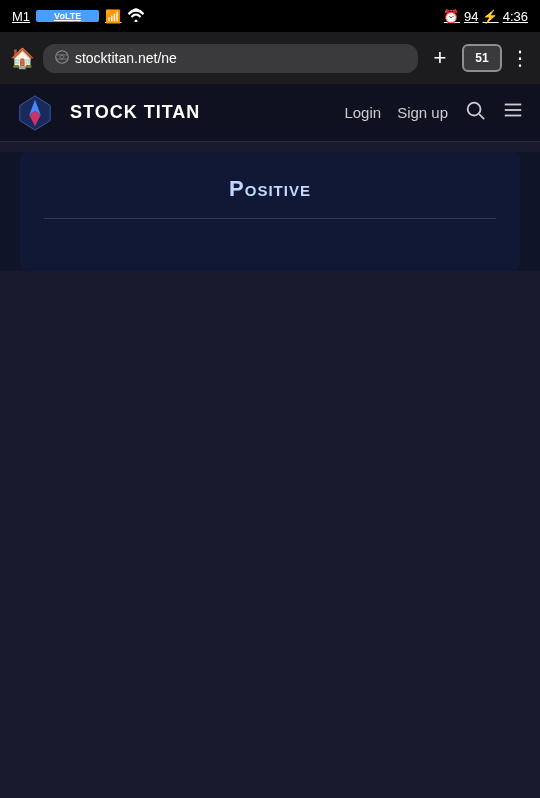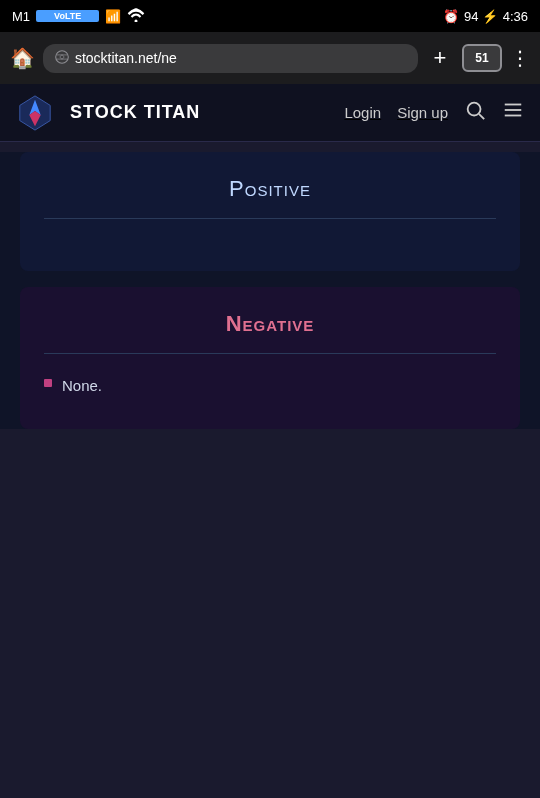--- a/index.html
+++ b/index.html
@@ -17,20 +17,21 @@
     .status-bar {
       background: #000;
       color: #fff;
       display: flex;
       justify-content: space-between;
       align-items: center;
       padding: 4px 12px;
       height: 32px;
       font-size: 13px;
       font-weight: 500;
+      text-decoration: underline;
     }
     .status-left {
       display: flex;
       align-items: center;
       gap: 6px;
     }
     .status-right {
       display: flex;
       align-items: center;
       gap: 4px;
@@ -124,21 +125,20 @@
     .logo-text {
       color: #fff;
       font-size: 18px;
       font-weight: 700;
       letter-spacing: 1px;
     }
     .header-nav {
       display: flex;
       align-items: center;
       gap: 16px;
-      text-decoration: underline;
     }
     .nav-link {
       color: #ccc;
       font-size: 15px;
       text-decoration: none;
       cursor: pointer;
     }
     .header-icon {
       color: #ccc;
       font-size: 20px;
@@ -155,21 +155,21 @@
     .section-positive {
       background: #111835;
       margin: 0 20px 0 20px;
       border-radius: 8px;
       padding: 24px 24px 32px;
       margin-top: 10px;
     }
     .section-title-positive {
       text-align: center;
       font-size: 22px;
-      font-weight: 400;
+      font-weight: 700;
       color: #c0d8ff;
       letter-spacing: 1px;
       margin-bottom: 16px;
       font-variant: small-caps;
     }
     .section-divider {
       border: none;
       border-top: 1px solid #2a3a5a;
       margin-bottom: 20px;
     }
@@ -289,24 +289,14 @@
 
 <div class="main-content">
 
   <div class="section-positive">
     <div class="section-title-positive">Positive</div>
     <hr class="section-divider">
     <ul class="bullet-list">
     </ul>
   </div>
 
-  <div class="section-negative">
-    <div class="section-title-negative">Negative</div>
-    <hr class="section-divider">
-    <ul class="bullet-list">
-      <li>
-        <span class="bullet-square"></span>
-        <span>None.</span>
-      </li>
-    </ul>
-  </div>
 
 </div>
 
 </body></html>

